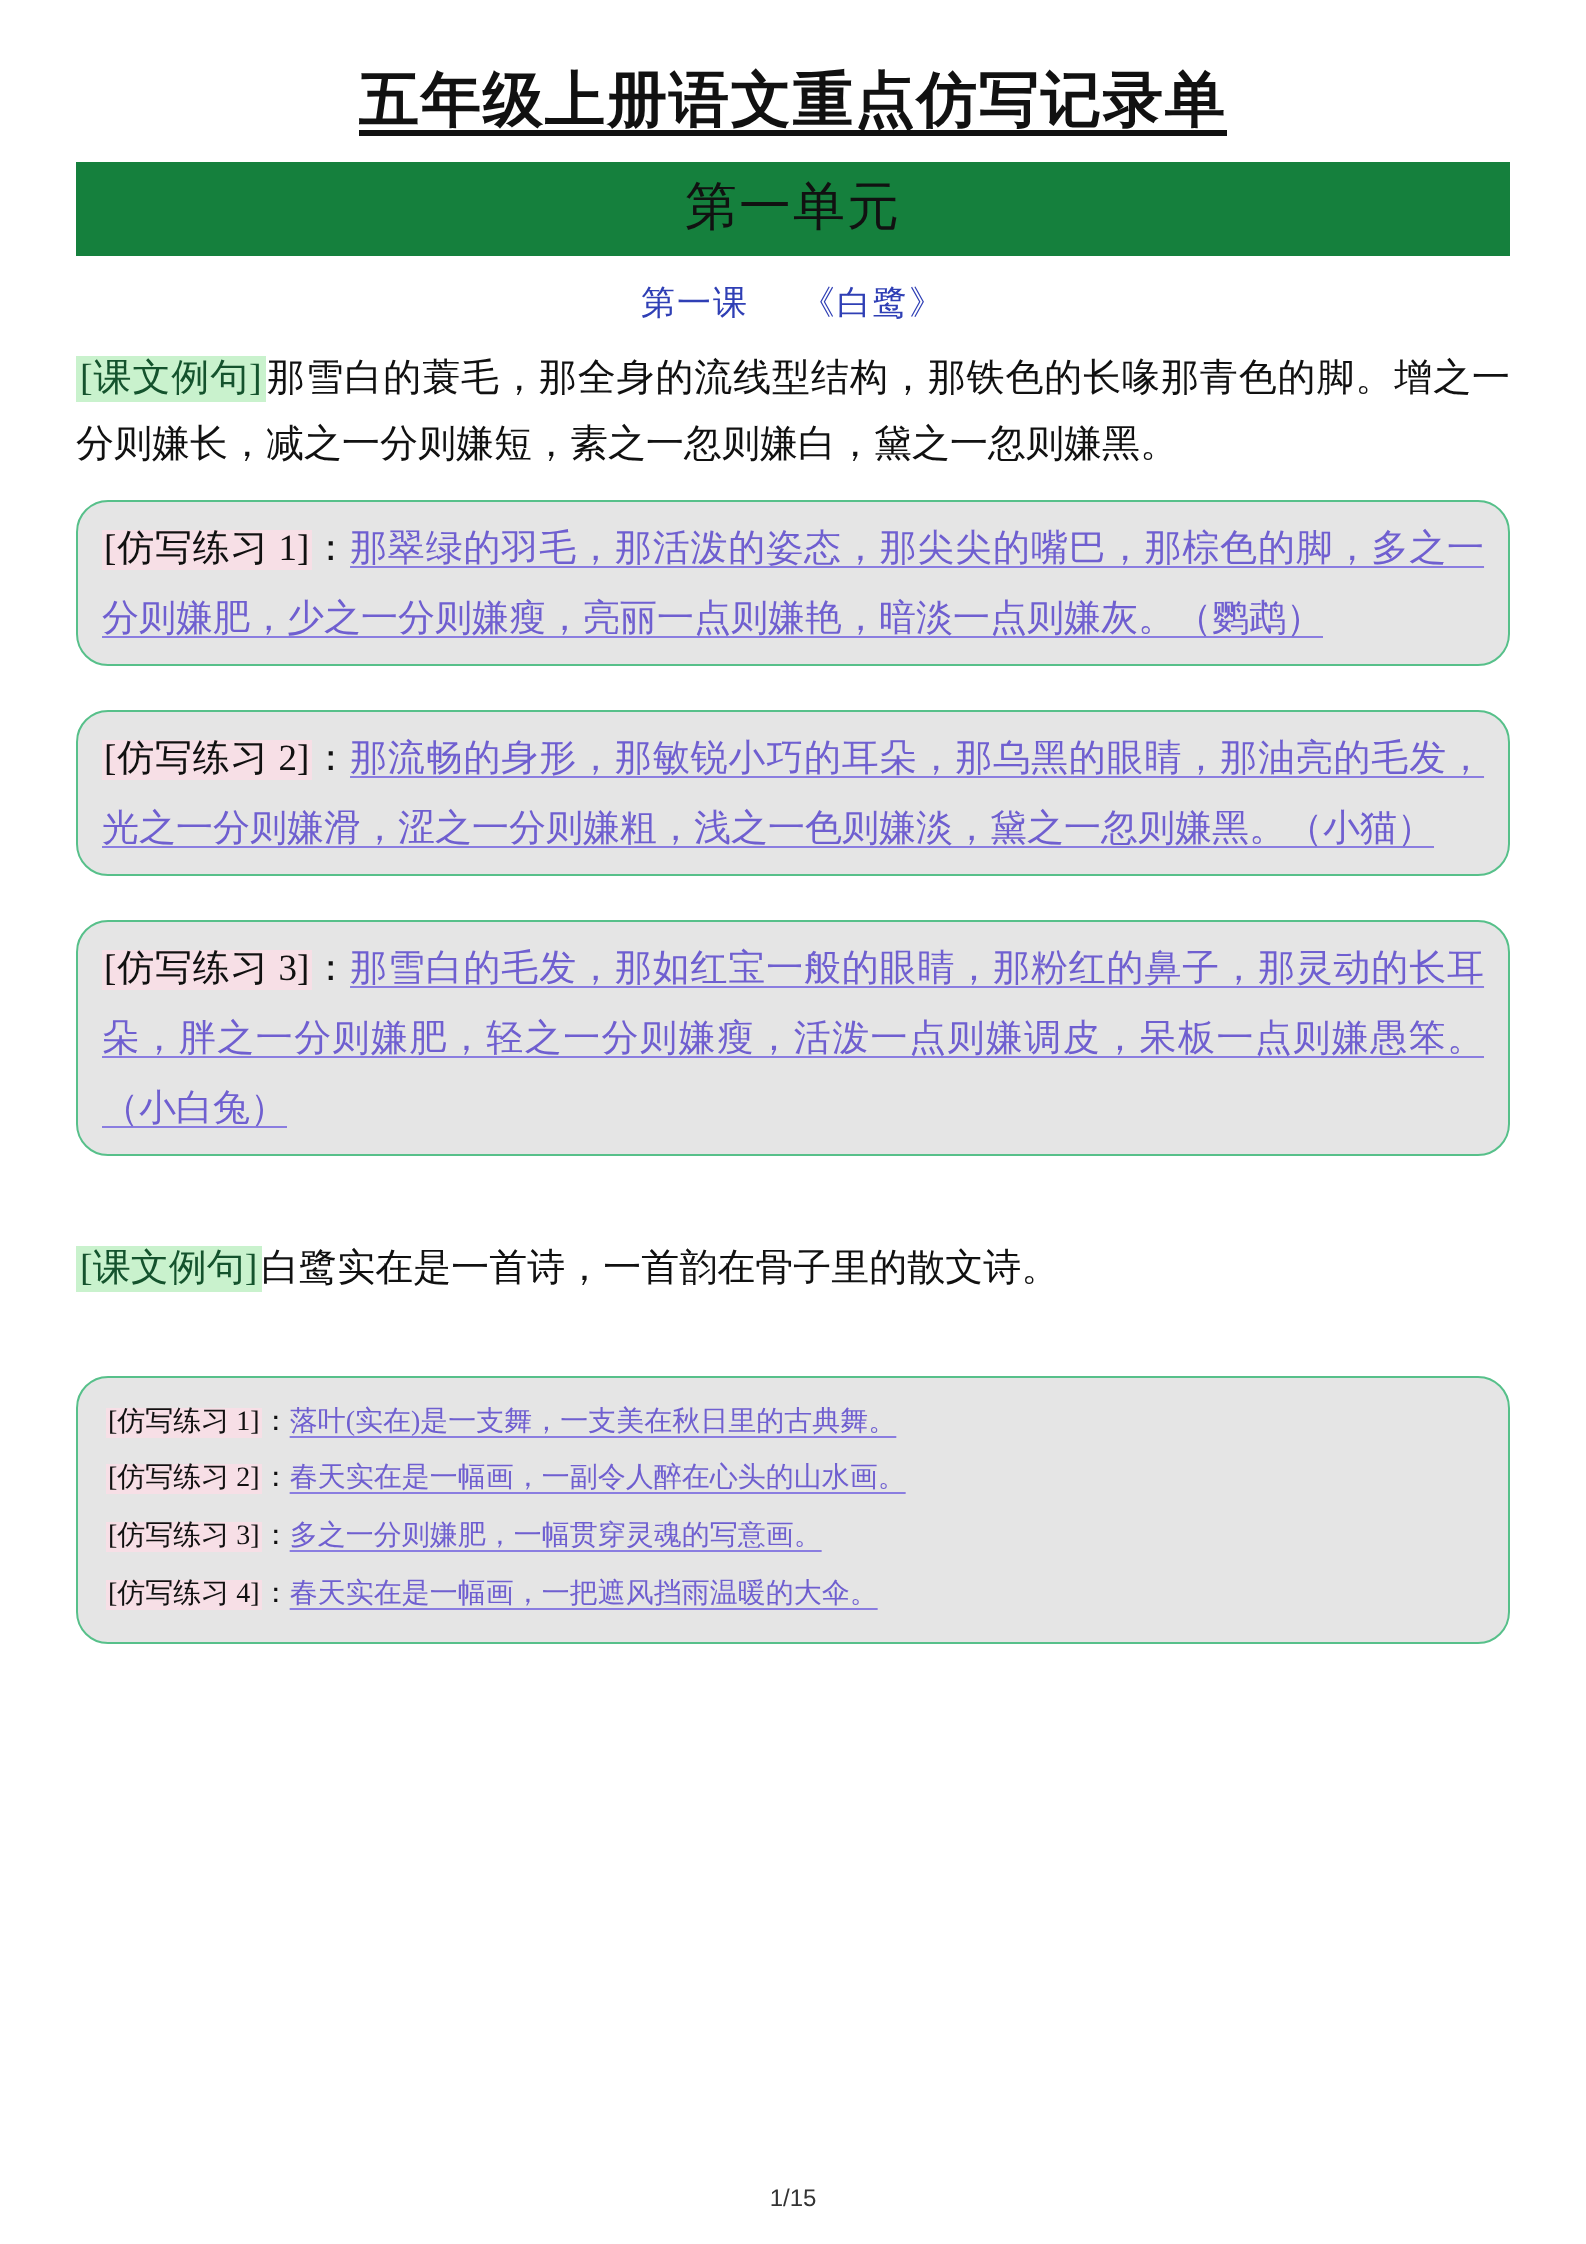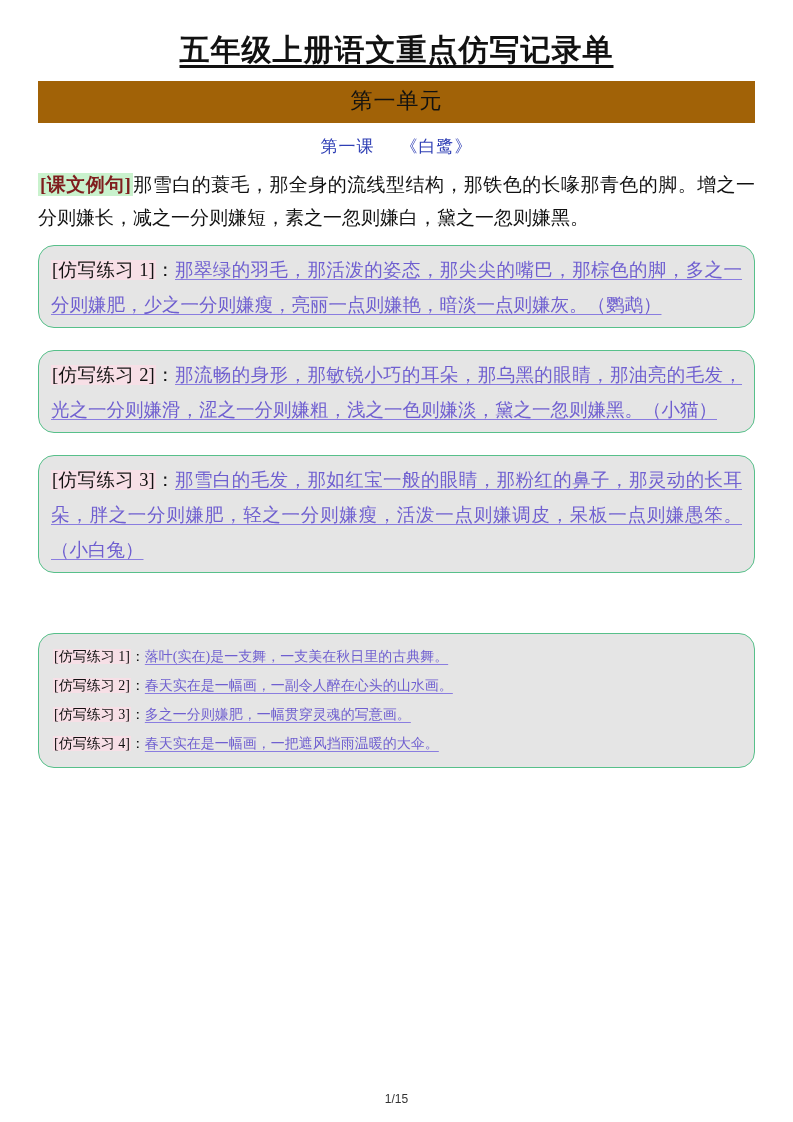--- a/index.html
+++ b/index.html
@@ -30,23 +30,23 @@
     font-weight: bold;
     letter-spacing: 1px;
     text-decoration: underline;
     text-underline-offset: 5px;
     color: #111;
     margin: 4px 0 10px 0;
     font-family: "Liberation Serif", "DejaVu Serif", serif;
   }
 
   .unit-banner {
-    background: #a16207;
+    background: #15803d;
     text-align: center;
-    font-size: 22px;
+    font-size: 26px;
     padding: 5px 0 7px 0;
     color: #111;
     letter-spacing: 1px;
   }
 
   .lesson-line {
     text-align: center;
     color: #2f3fb5;
     font-size: 17px;
     margin: 12px 0 10px 0;
@@ -56,23 +56,22 @@
 
   
   .example-block {
     font-size: 19px;
     line-height: 1.75;
     margin: 6px 0 10px 0;
     text-align: justify;
   }
   .tag-green {
     background: #c9f2cd;
-    color: #7f1d1d;
+    color: #14532d;
     padding: 1px 2px;
-    font-weight: bold;
   }
   .example-text { color: #111; }
 
   
   .practice-box {
     border: 1.6px solid #57c08a;
     border-radius: 16px;
     padding: 7px 12px 4px 12px;
     margin: 0 0 22px 0;
     background: #e5e5e5;
@@ -150,20 +149,23 @@
   </div>
 
   <div class="practice-box">
     <div class="pline">
       <span class="plabel">[仿写练习 3]</span><span class="pcolon">：</span><span class="ptext">那雪白的毛发，那如红宝一般的眼睛，那粉红的鼻子，那灵动的长耳朵，胖之一分则嫌肥，轻之一分则嫌瘦，活泼一点则嫌调皮，呆板一点则嫌愚笨。（小白兔）</span>
     </div>
   </div>
 
   <div class="spacer-sm"></div>
 
+  <div class="example-block">
+    <span class="tag-green">[课文例句]</span><span class="example-text">白鹭实在是一首诗，一首韵在骨子里的散文诗。</span>
+  </div>
 
   <div class="spacer-md"></div>
 
   <div class="practice-box compact">
     <div class="row">
       <span class="plabel">[仿写练习 1]</span><span class="pcolon">：</span><span class="ptext">落叶(实在)是一支舞，一支美在秋日里的古典舞。</span>
     </div>
     <div class="row">
       <span class="plabel">[仿写练习 2]</span><span class="pcolon">：</span><span class="ptext">春天实在是一幅画，一副令人醉在心头的山水画。</span>
     </div>

